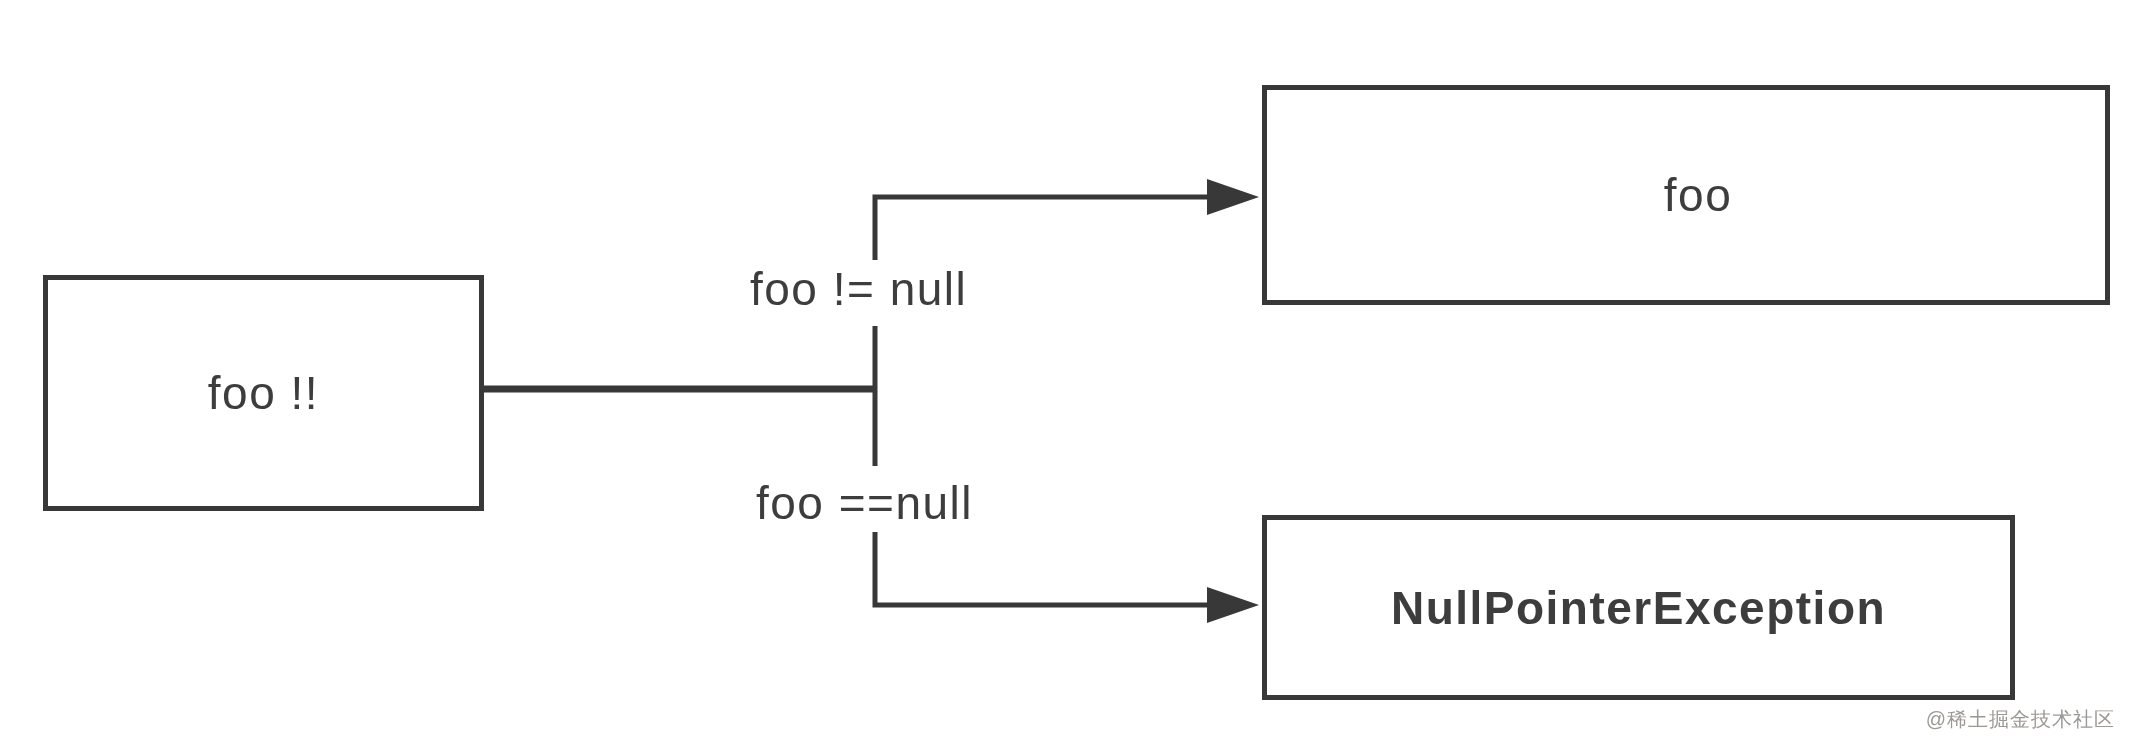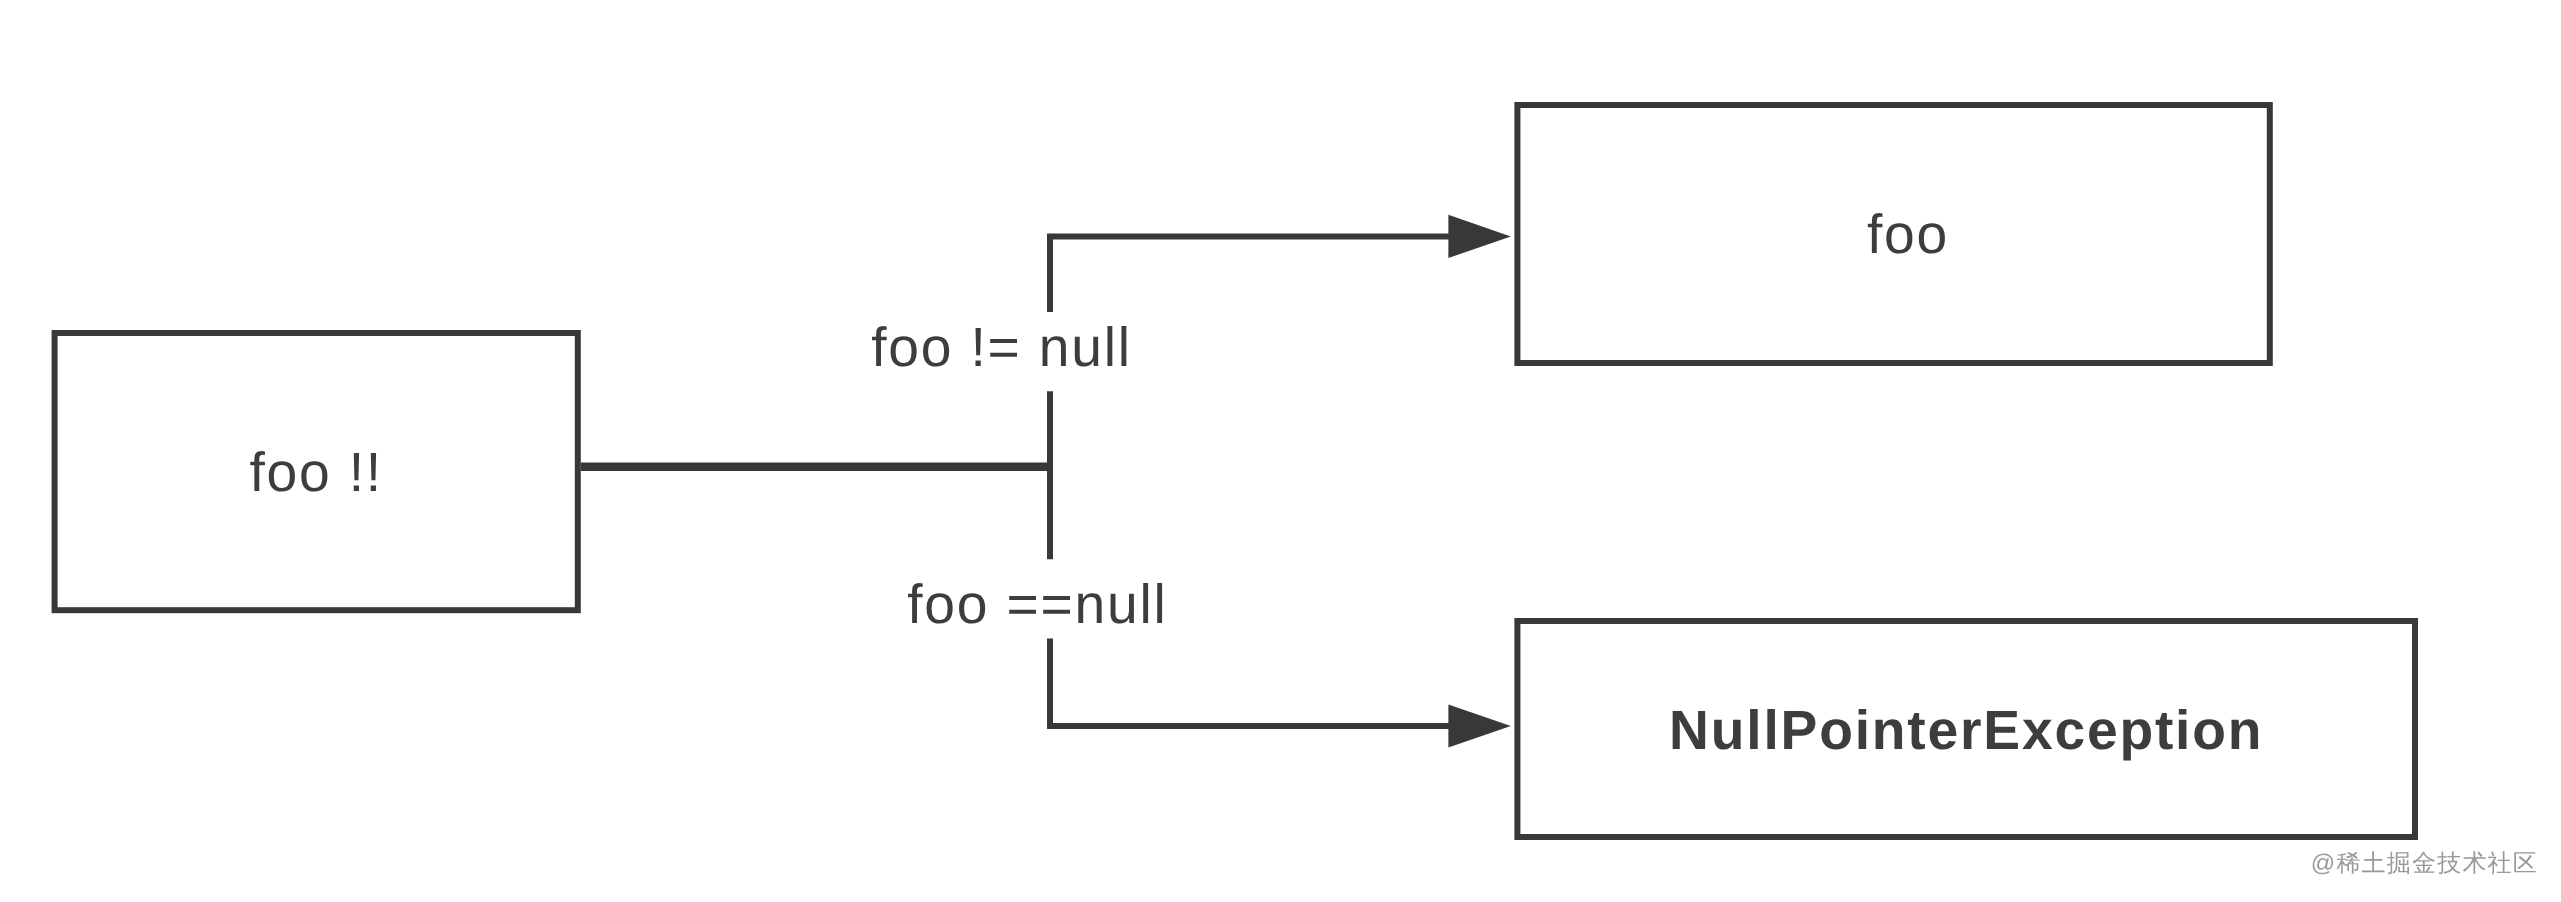--- a/index.html
+++ b/index.html
@@ -39,37 +39,37 @@
   .node {
     position: absolute;
     box-sizing: border-box;
     border: 5px solid var(--stroke, #383838);
     background: #ffffff;
     display: flex;
     align-items: center;
     justify-content: center;
   }
   .node-source  { left: 43px;   top: 275px; width: 441px; height: 236px; }
-  .node-success { left: 1262px; top: 85px;  width: 632px; height: 220px; padding-left: 24px; }
+  .node-success { left: 1262px; top: 85px;  width: 848px; height: 220px; padding-left: 24px; }
   .node-failure { left: 1262px; top: 515px; width: 753px; height: 185px; font-weight: bold; }
   .node-label {
     font-size: 46px;
     color: var(--label_text, #3d3d3d);
     letter-spacing: 1.5px;
     white-space: pre;
   }
   .edge-label {
     position: absolute;
     font-size: 46px;
     line-height: 1.15;
     color: var(--label_text, #3d3d3d);
     letter-spacing: 1.5px;
     white-space: pre;
   }
-  .edge-top    { left: 726px; top: 263px; }
+  .edge-top    { left: 750px; top: 263px; }
   .edge-bottom { left: 756px; top: 477px; }
   .wm-url {
     position: absolute;
     right: 4px;
     top: 720px;
     font-family: "Liberation Mono", "DejaVu Sans Mono", monospace;
     font-size: 14px;
     letter-spacing: 0.5px;
     color: var(--watermark_url, #cdc6c0);
     z-index: 1;

